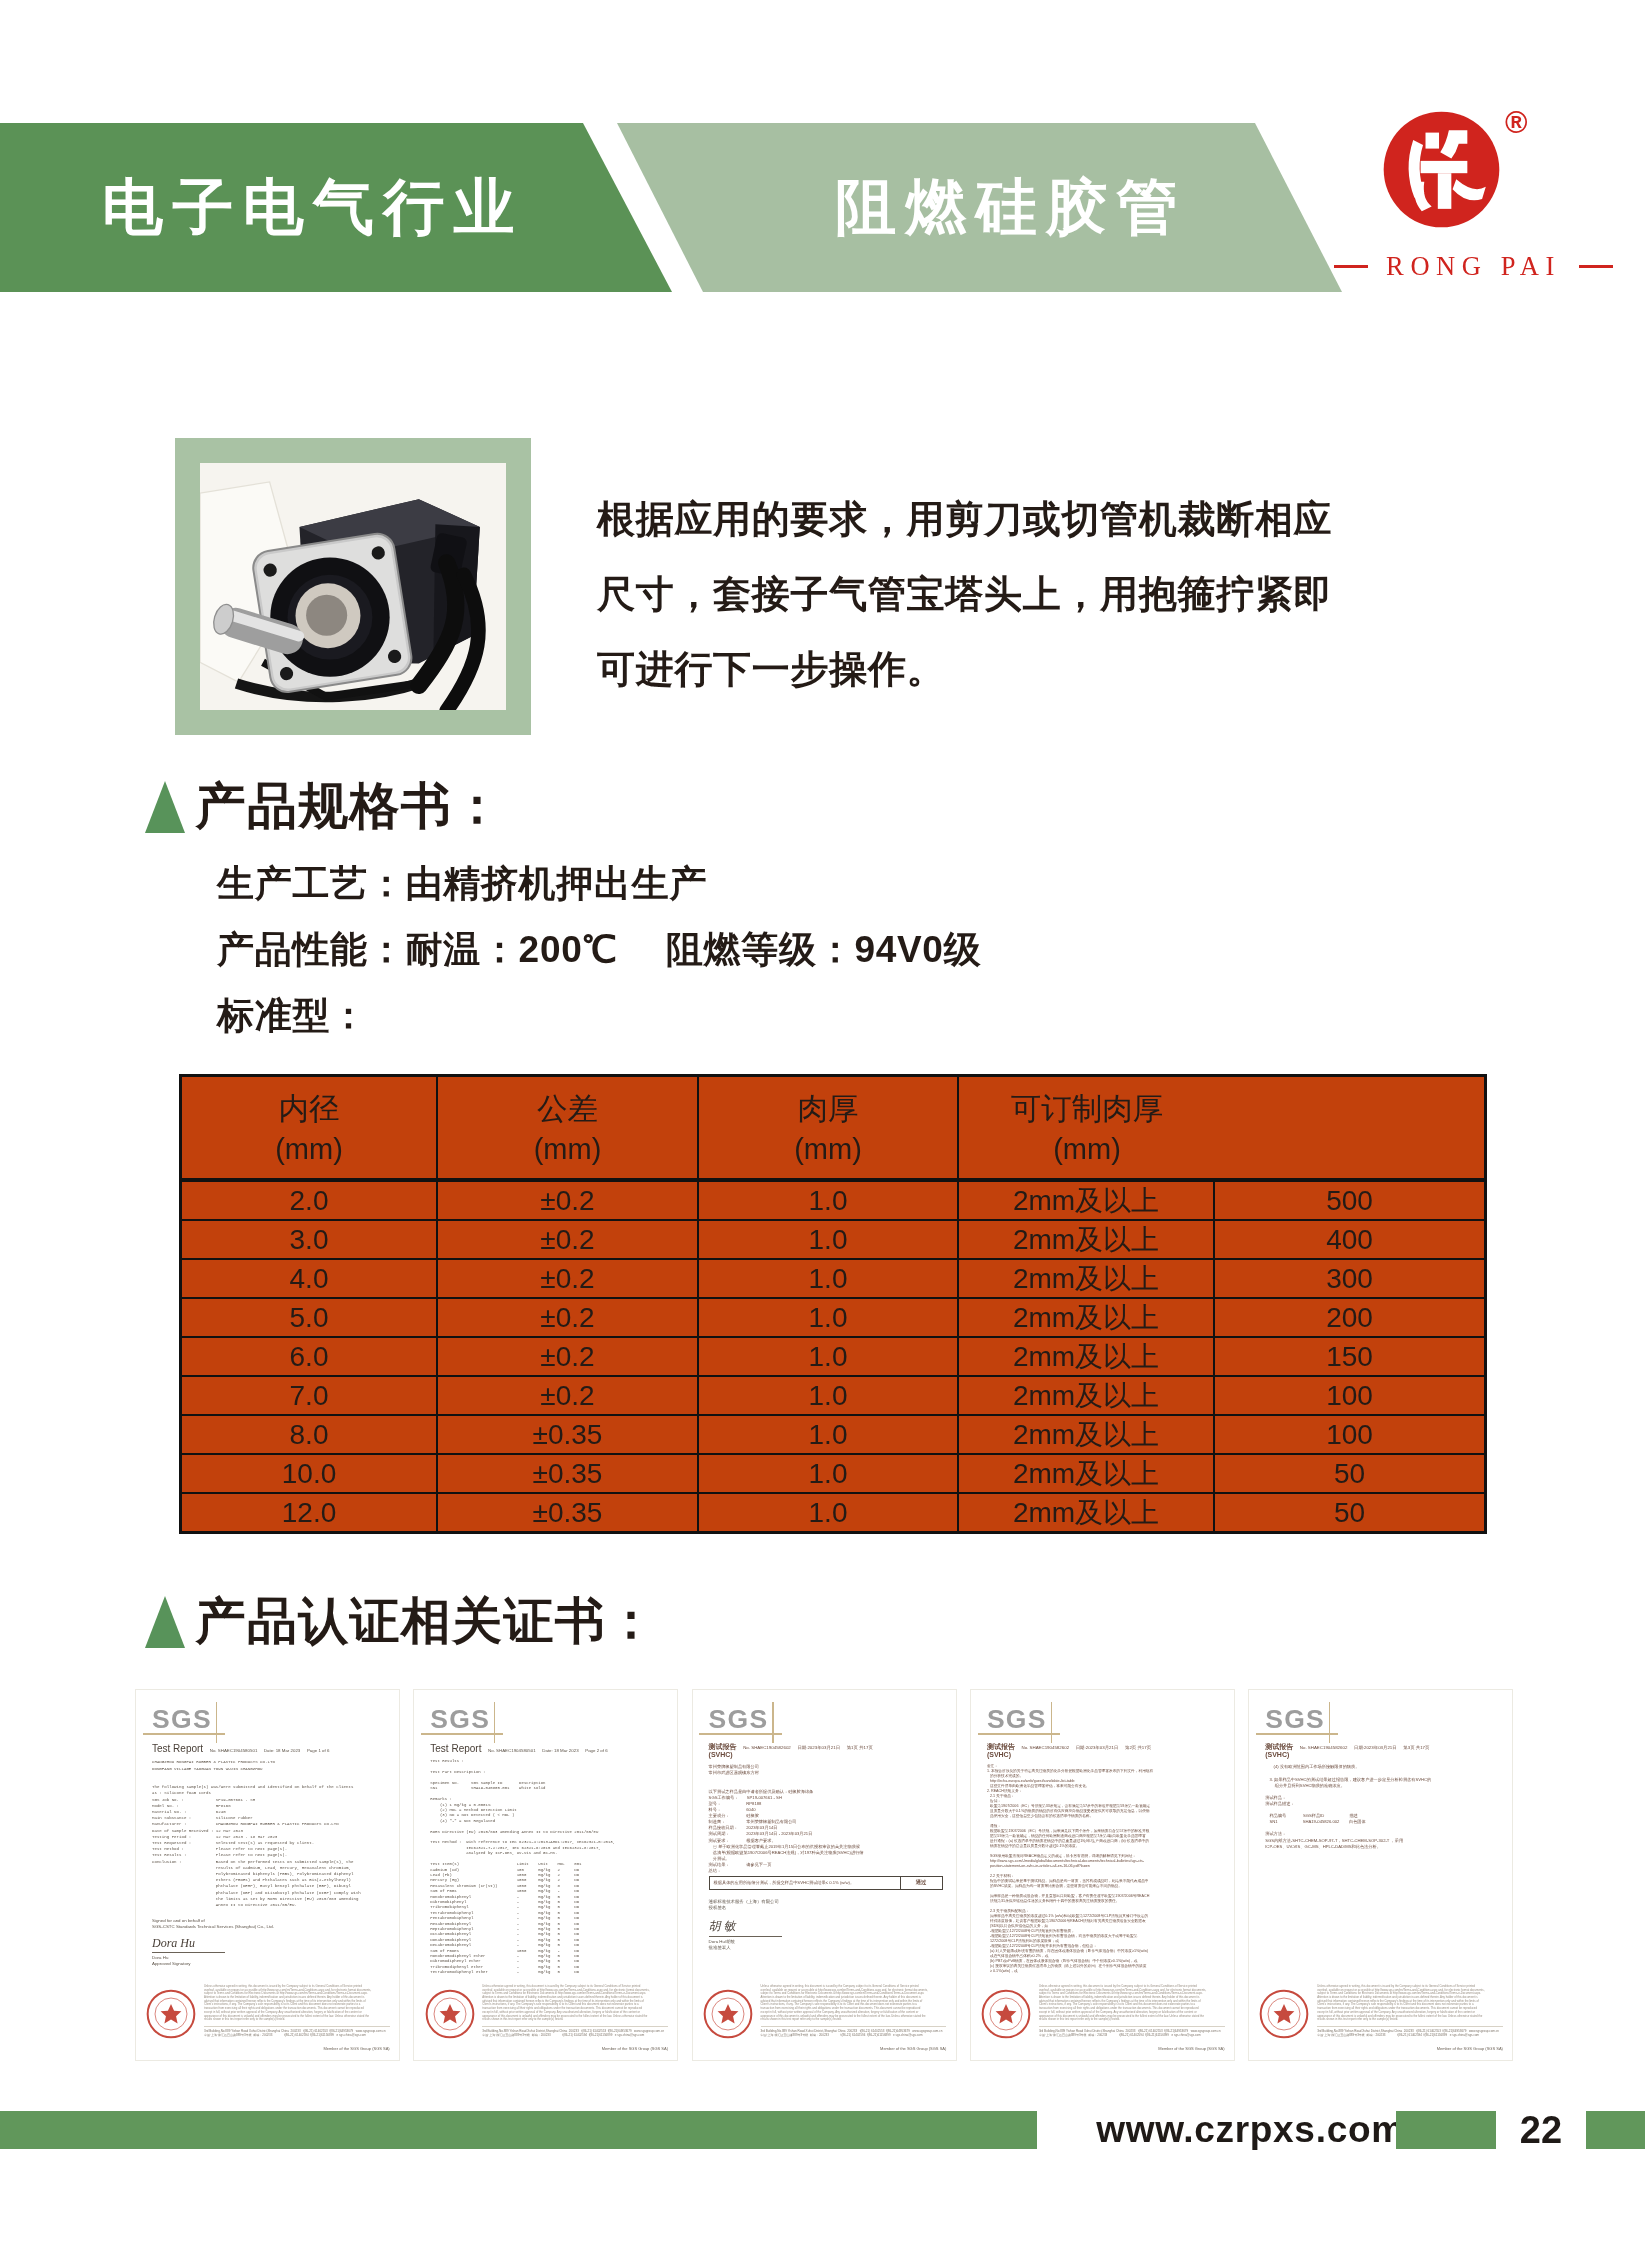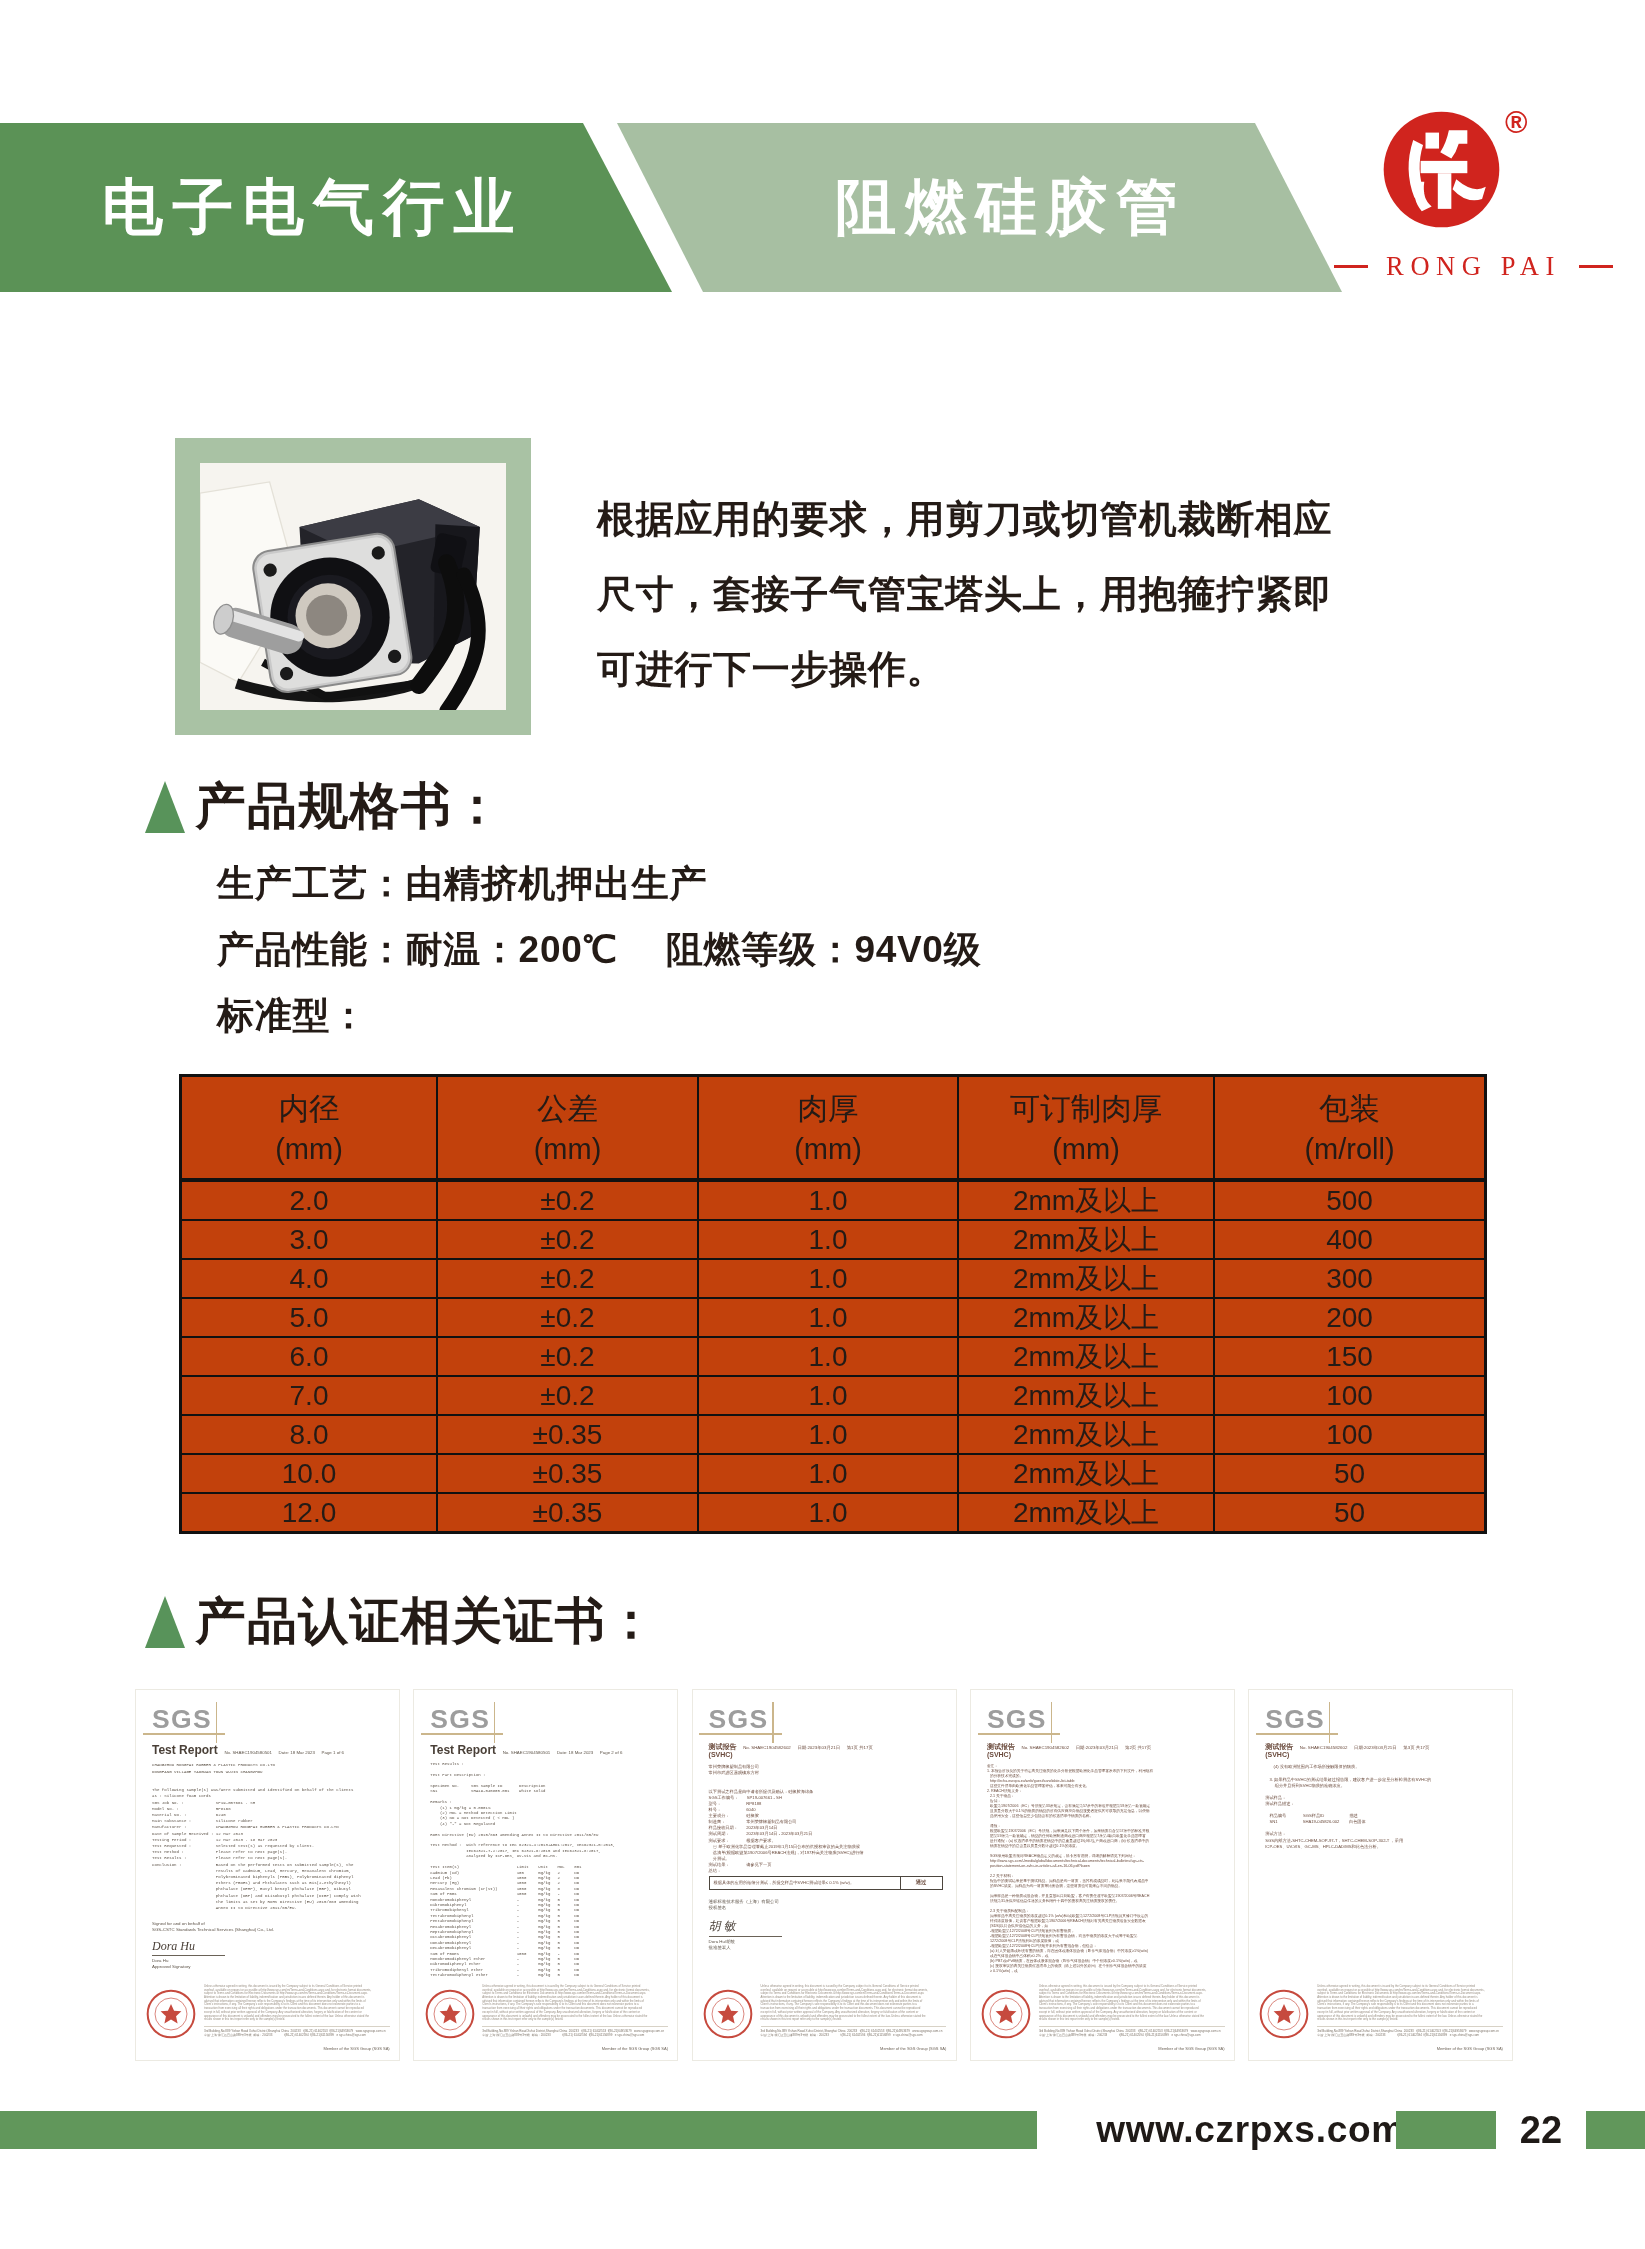--- a/index.html
+++ b/index.html
@@ -52,21 +52,21 @@
   .tcell:last-child{border-right:none;}
 
   
   .cert-row{position:absolute;left:135px;top:1689px;display:flex;gap:13.3px;}
   .cert{position:relative;width:265px;height:372px;background:#fff;border:0.7px solid #eceae2;
         box-sizing:border-box;padding:16px 13.3px 0 16px;color:#5d5348;overflow:hidden;}
   .sgs{position:relative;width:max-content;color:#9d9d9d;font-weight:bold;font-size:26.5px;line-height:26.5px;letter-spacing:1.3px;margin-bottom:10.6px;}
   .sgs::after{content:"";position:absolute;left:-9.3px;right:-13.3px;bottom:-2px;height:1.3px;background:#cbb68c;}
   .sgs::before{content:"";position:absolute;right:-5.3px;top:-4px;bottom:-10.6px;width:1.3px;background:#cbb68c;}
   .chead{display:flex;align-items:baseline;gap:6.6px;margin-bottom:5.3px;}
-  .ctitle{font-size:12px;font-weight:bold;color:#4a4038;white-space:nowrap;}
+  .ctitle{font-size:10px;font-weight:normal;color:#4a4038;white-space:nowrap;}
   .ctitle2{font-size:7px;font-weight:bold;color:#6a4a3c;line-height:8px;white-space:pre;}
   .cmeta{font-size:4.4px;color:#5d5348;white-space:nowrap;}
   .cmeta.cn{color:#6a4a3c;}
   .lines{font-family:"Liberation Mono",monospace;font-size:4.1px;line-height:6.2px;white-space:pre;color:#5d5348;}
   .lines.dense{font-size:4px;line-height:5.4px;}
   .lines.cn{font-family:"Liberation Sans",sans-serif;color:#6a4a3c;font-size:4.2px;line-height:6.1px;}
   .lines.cn.dense{font-size:3.7px;line-height:5px;}
   .signoff{margin-top:9.3px;font-size:4.4px;line-height:6px;color:#5d5348;}
   .signature{font-family:"Liberation Serif",serif;font-style:italic;font-size:12px;color:#4a4038;margin:6.6px 0 1.3px;}
   .sig-rule{width:73px;border-top:0.7px solid #6a6257;margin:1.3px 0 2px;}
@@ -184,24 +184,20 @@
         <div class="th2">(mm)</div>
       </div>
       <div class="thcell">
         <div class="th1">肉厚</div>
         <div class="th2">(mm)</div>
       </div>
       <div class="thcell">
         <div class="th1">可订制肉厚</div>
         <div class="th2">(mm)</div>
       </div>
-      <div class="thcell">
-        <div class="th1">包装</div>
-        <div class="th2">(m/roll)</div>
-      </div>
     </div>
     <div class="tbody">
         <div class="trow">
           <div class="tcell">2.0</div>
           <div class="tcell">±0.2</div>
           <div class="tcell">1.0</div>
           <div class="tcell">2mm及以上</div>
           <div class="tcell">500</div>
         </div>
         <div class="trow">

